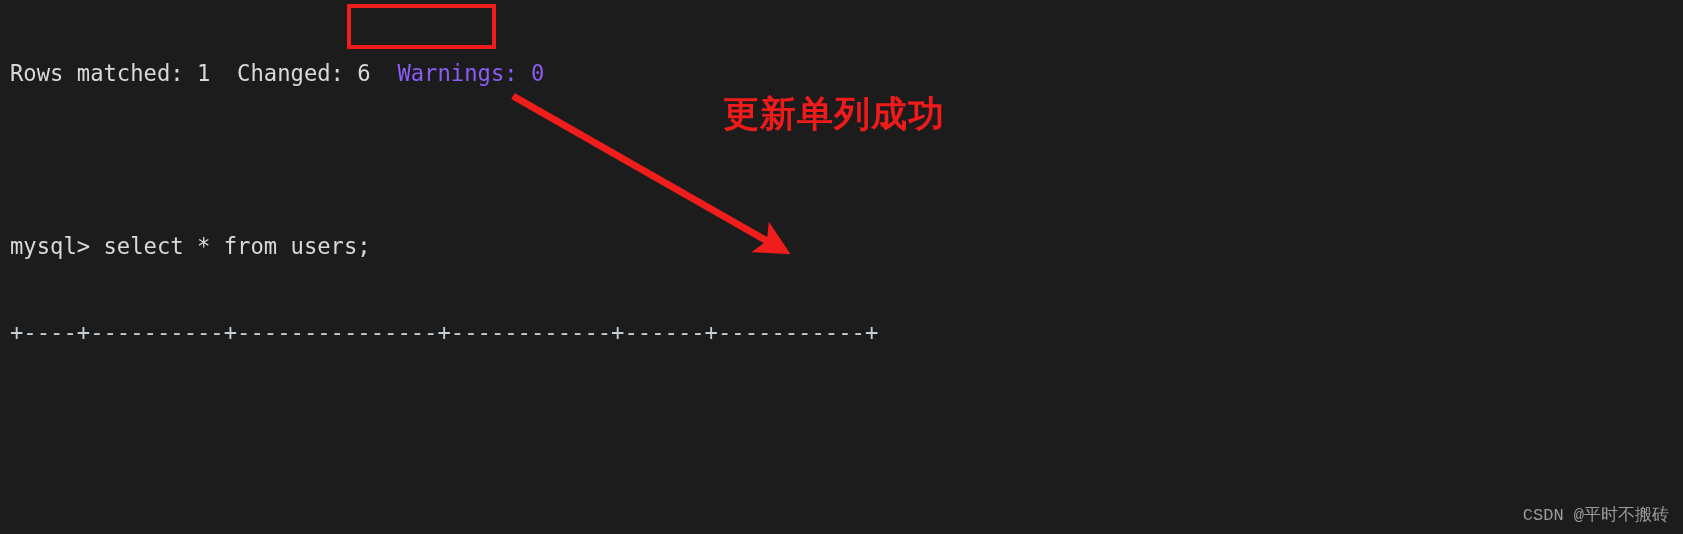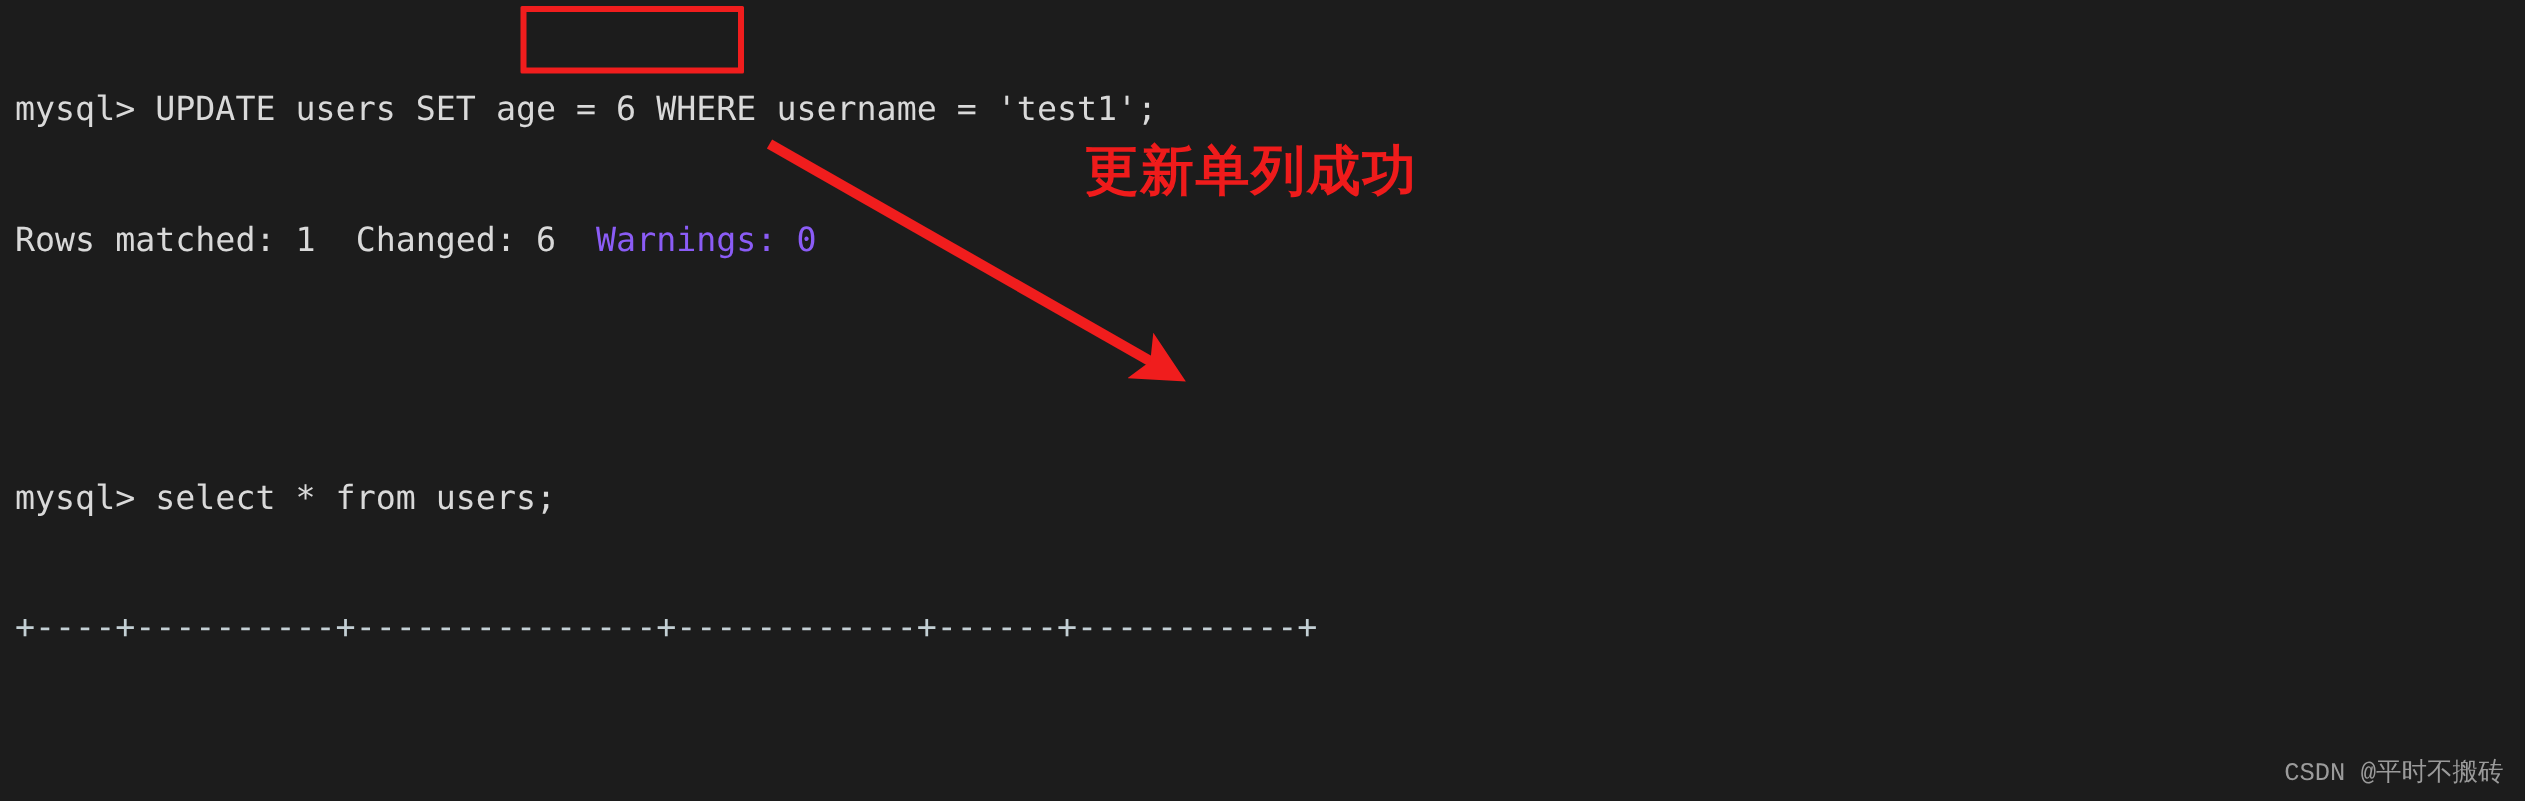--- a/index.html
+++ b/index.html
@@ -84,21 +84,20 @@
     font-size: 17px;
     white-space: nowrap;
   }
 </style>
 </head>
 <body>
 
 <div id="screen">
 
   <div id="term">
-    <span class="line c-default">mysql&gt; UPDATE users SET age = 6 WHERE username = 'test1';</span>
     <span class="line"><span class="c-default">Rows matched: 1  Changed: 6  </span><span class="c-warn">Warnings: 0</span></span>
     <span class="line c-default"></span>
     <span class="line c-default">mysql&gt; select * from users;</span>
     <span class="line c-frame">+----+----------+---------------+------------+------+-----------+</span>
     
     
     
     
     
     

